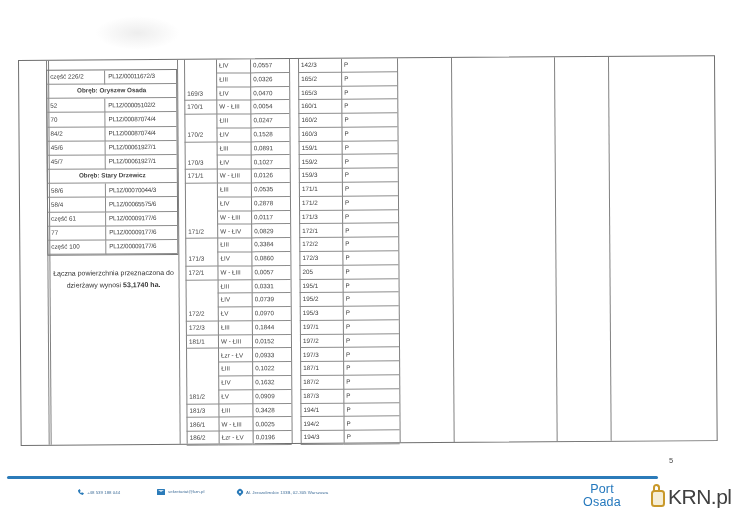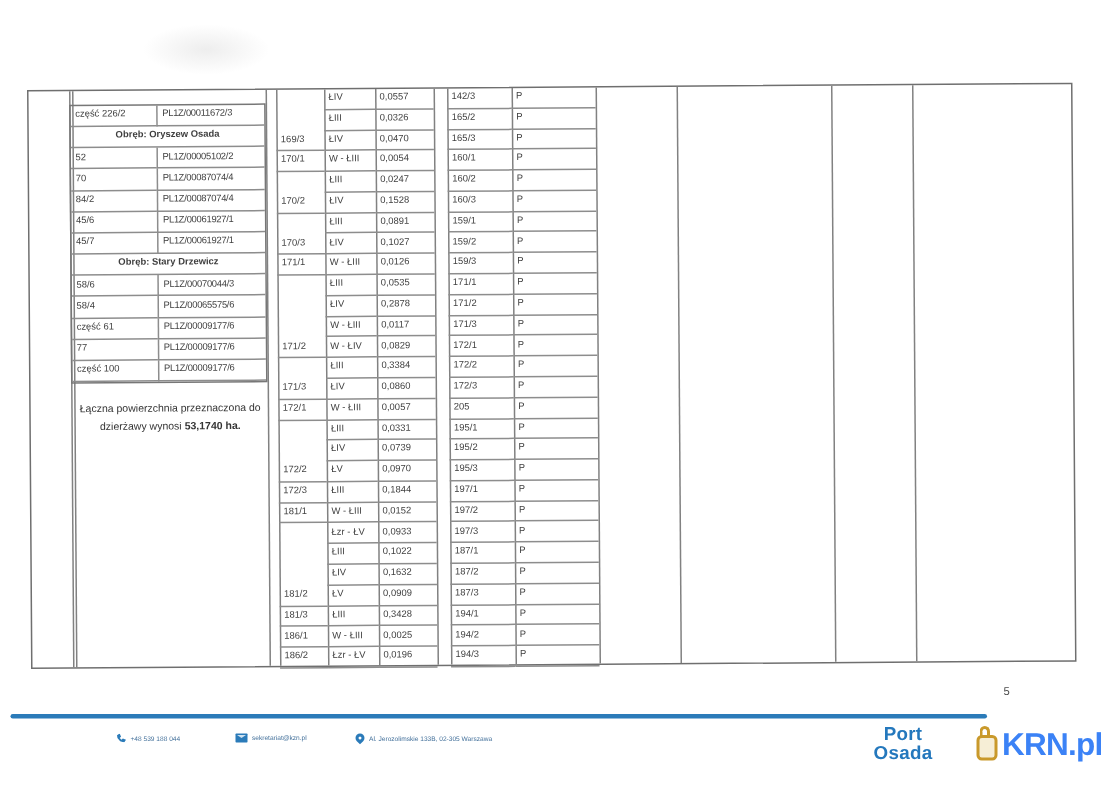--- a/index.html
+++ b/index.html
@@ -44,28 +44,28 @@
   .ph-icon{width:6px;height:6px;background:#2b7bb9;
     clip-path:polygon(0 20%,30% 0,45% 35%,30% 50%,50% 70%,65% 55%,100% 70%,80% 100%,35% 85%,5% 50%);}
   .env-icon{width:8px;height:5.5px;background:#2b7bb9;position:relative;border-radius:0.5px;}
   .env-icon:after{content:"";position:absolute;left:1px;top:0.5px;border-left:3px solid transparent;
     border-right:3px solid transparent;border-top:2.5px solid #cfe2f1;width:0;}
   .pin-icon{width:6px;height:6px;background:#2b7bb9;border-radius:50% 50% 50% 0;
     transform:rotate(-45deg);position:relative;}
   .pin-icon:after{content:"";position:absolute;left:2px;top:2px;width:2px;height:2px;
     background:#fff;border-radius:50%;}
   .brand{position:absolute;left:570px;top:483px;width:64px;text-align:center;
-    color:#2478bd;font-weight:bold;font-size:12.5px;line-height:12.5px;letter-spacing:0.2px;}
+    color:#2478bd;font-weight:normal;font-size:12.5px;line-height:12.5px;letter-spacing:0.2px;}
   .krn{position:absolute;left:651px;top:484px;display:flex;align-items:flex-end;gap:2px;}
   .krn-lock{position:relative;width:15px;height:24px;}
   .krn-shackle{position:absolute;left:2px;top:0;width:7px;height:8px;border:2.2px solid #c9992b;
     border-bottom:none;border-radius:5px 5px 0 0;box-sizing:border-box;}
   .krn-body{position:absolute;left:0;top:6px;width:14px;height:17px;background:#f6eed6;
     border:2px solid #c9992b;border-radius:3.5px;box-sizing:border-box;}
-  .krn-text{font-size:21px;font-weight:bold;color:#3b82f6;letter-spacing:-0.5px;line-height:22px;text-align:right;}
+  .krn-text{font-size:21px;font-weight:normal;color:#404040;letter-spacing:-0.5px;line-height:22px;text-align:right;}
 </style>
 </head>
 <body>
 
 <div class="page">
 
   <div class="smudge"></div>
 
   <div class="scan">
     <div class="frame">

